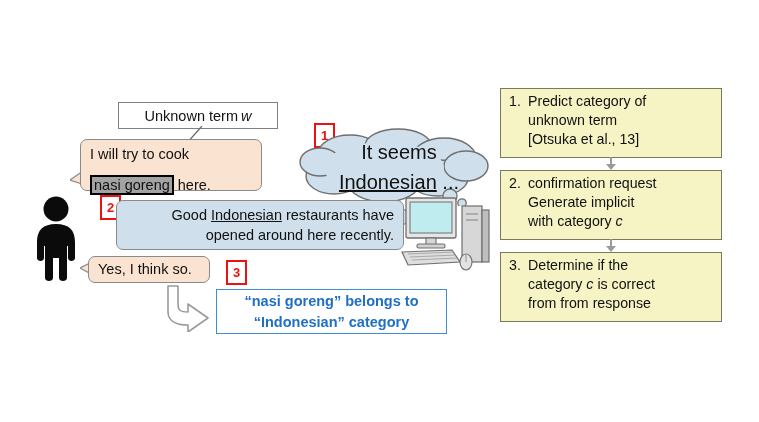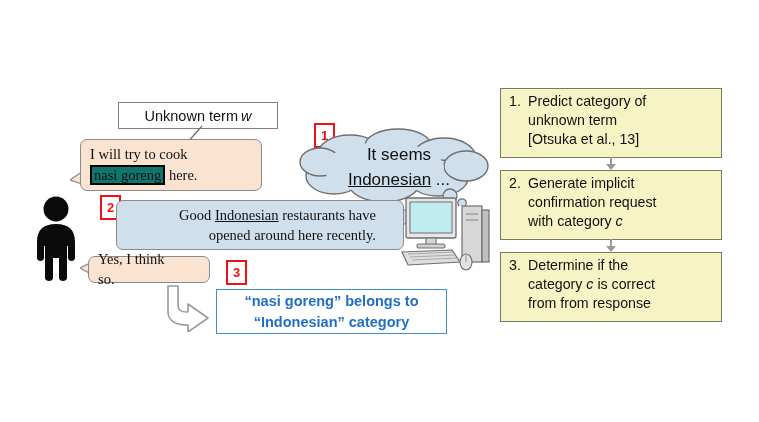--- a/index.html
+++ b/index.html
@@ -41,38 +41,38 @@
   #unknown-term-box .ital { font-style: italic; padding-left: 3px; }
 
   
   .bubble {
     box-sizing: border-box;
     border: 1.2px solid #8a8a8a;
     border-radius: 7px;
     font-size: 14.5px;
     color: #111111;
     line-height: 1.38;
-    padding: 4px 27px 5px 9px;
-    font-family: Liberation Serif, serif;
+    padding: 4px 9px 5px 9px;
   }
   .bubble-peach { background: #fae3d0; }
   .bubble-blue  { background: #cfe0ec; }
 
   #bubble-user-1 {
     left: 80px; top: 139px;
     width: 182px; height: 52px;
   }
   #bubble-user-1 .line1 { white-space: nowrap; }
   #bubble-user-1 .line2 { white-space: nowrap; margin-top: 1px; }
   .boxed-term {
     border: 2px solid #000000;
     padding: 0px 2px;
     display: inline-block;
     line-height: 1.12;
-    background: #0f766e;
+    background: #a3a3a3;
+    margin-top: 10px;
   }
   
   #bubble-user-1-tail {
     left: 70px; top: 168px;
     width: 16px; height: 18px;
   }
 
   #bubble-system {
     left: 116px; top: 200px;
     width: 288px; height: 50px; text-align: right;
@@ -117,21 +117,21 @@
     left: 298px; top: 128px;
     width: 198px; height: 78px;
   }
   #cloud-text {
     left: 324px; top: 141px;
     width: 150px; height: 52px;
     display: flex;
     flex-direction: column;
     align-items: center;
     justify-content: center;
-    font-size: 17px;
+    font-size: 20px;
     color: #111111;
     line-height: 1.5;
     white-space: nowrap;
   }
 
   
   #person-icon { left: 33px; top: 196px; width: 46px; height: 86px; }
 
   
   #computer-icon { left: 400px; top: 192px; width: 96px; height: 82px; }
@@ -295,22 +295,22 @@
     </div>
   </div>
 
   <svg class="abs step-arrow" id="step-arrow-1" viewBox="0 0 14 13">
     <path d="M6 0 L6 7 L2 7 L7 13 L12 7 L8 7 L8 0 Z" fill="#9a9a9a"></path>
   </svg>
 
   <div class="abs step-box" id="step-box-2">
     <div class="step-num">2.</div>
     <div class="step-text">
+      <div class="ln">confirmation request</div>
       <div class="ln">Generate implicit</div>
-      <div class="ln">confirmation request</div>
       <div class="ln"><span>with category </span><i>c</i></div>
     </div>
   </div>
 
   <svg class="abs step-arrow" id="step-arrow-2" viewBox="0 0 14 13">
     <path d="M6 0 L6 7 L2 7 L7 13 L12 7 L8 7 L8 0 Z" fill="#9a9a9a"></path>
   </svg>
 
   <div class="abs step-box" id="step-box-3">
     <div class="step-num">3.</div>

